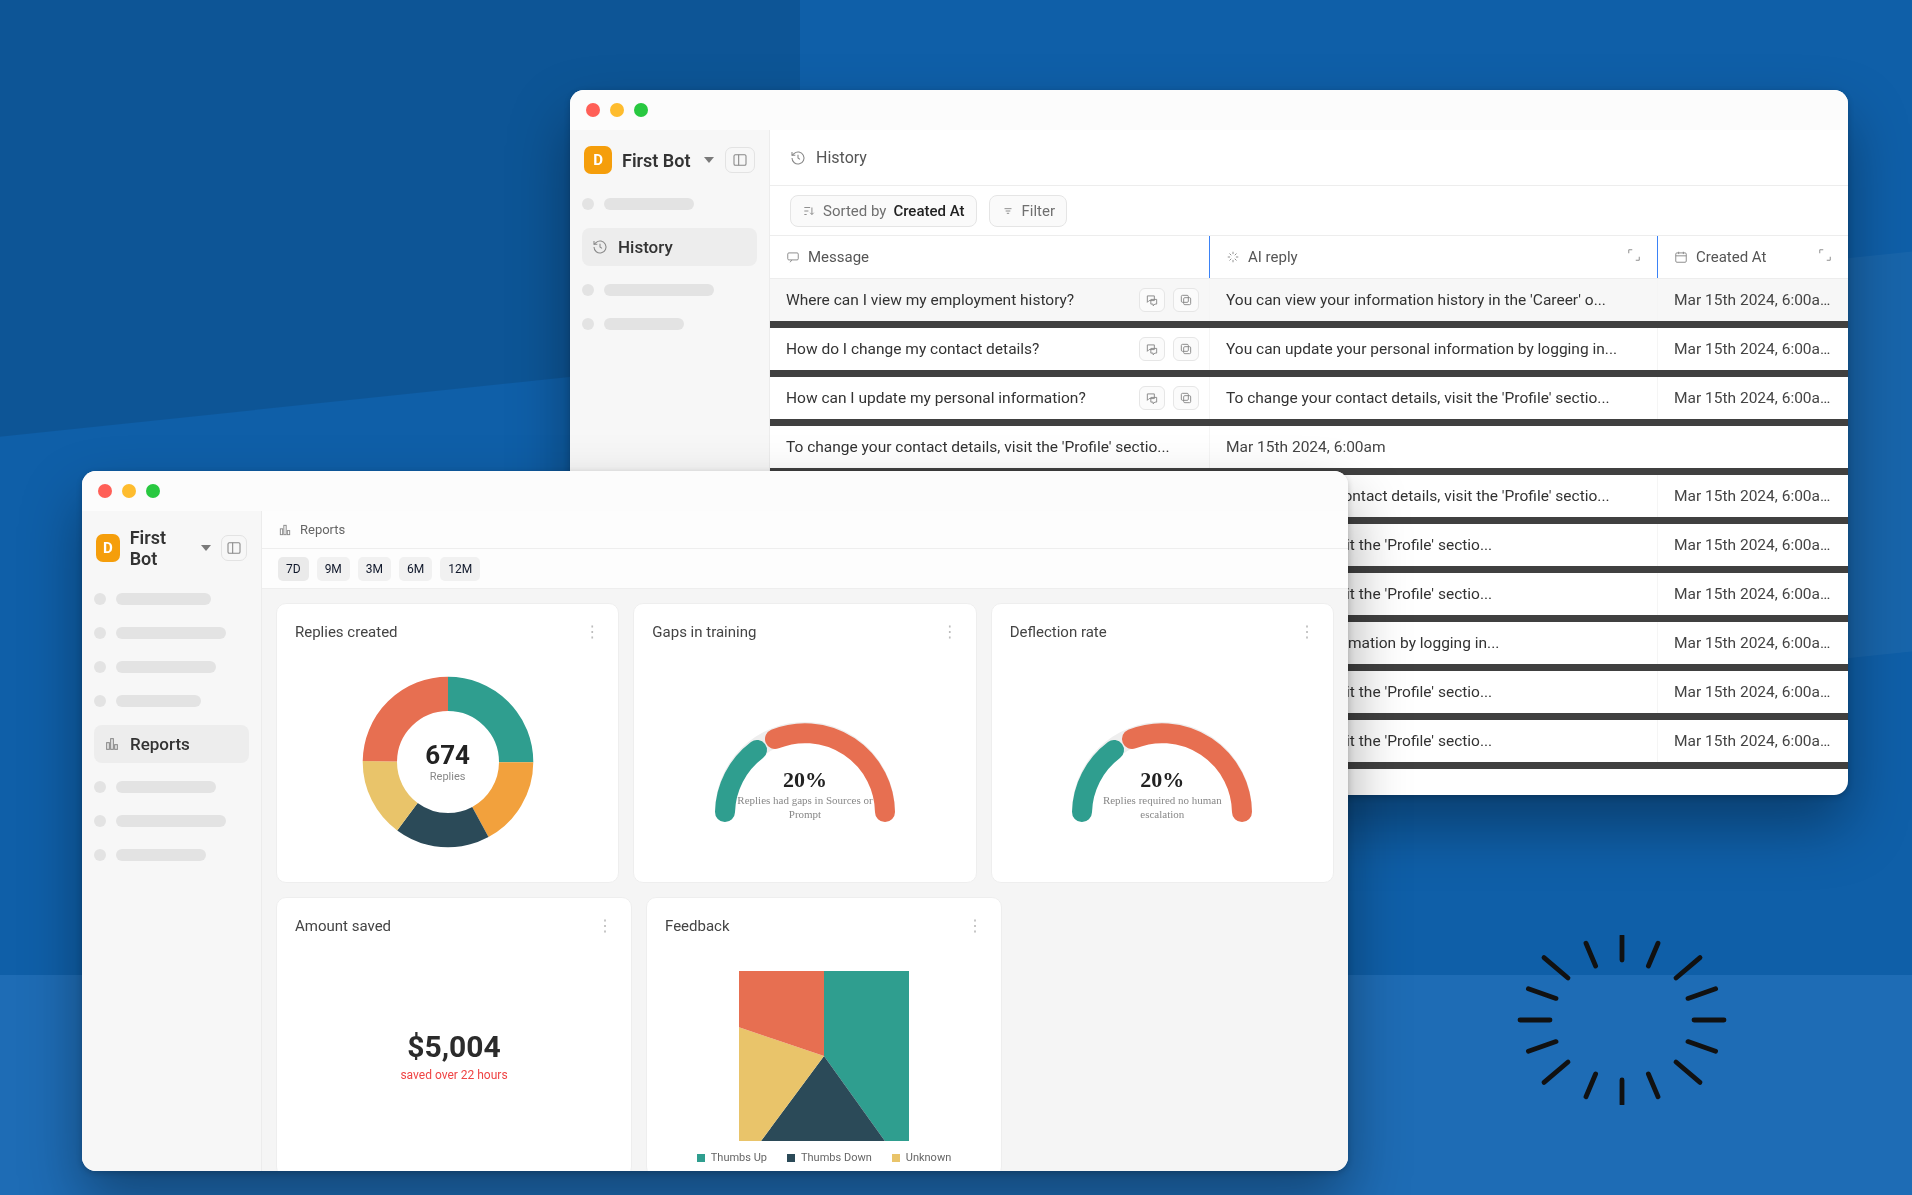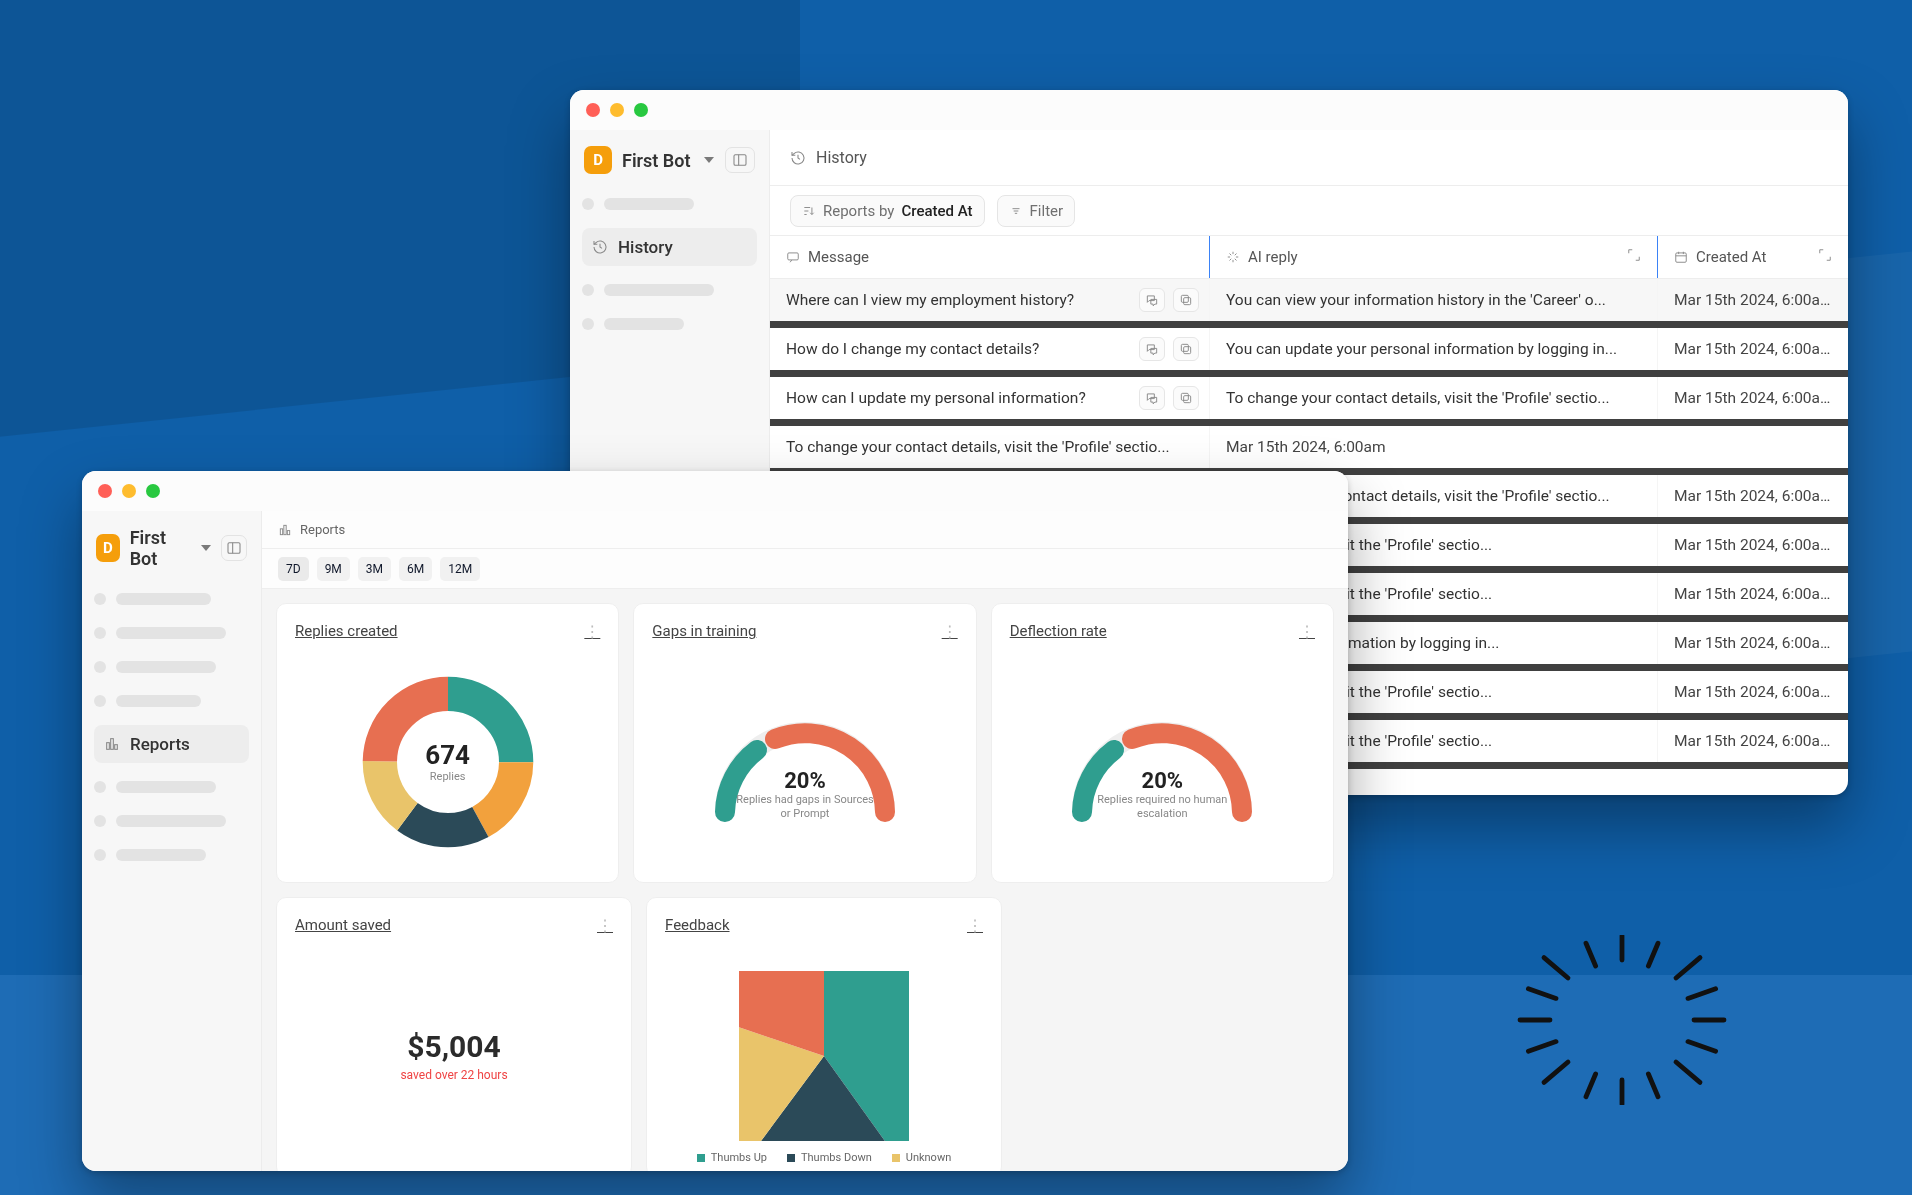--- a/index.html
+++ b/index.html
@@ -156,32 +156,32 @@
   .range-btn.first { background:#eaeaea; }
 
   .cards-scroll { flex:1; overflow:auto; padding: 14px 14px 80px; }
   .cards-row { display:flex; gap:14px; margin-bottom:14px; }
   .card {
     background:#fff; border-radius:10px; border:1px solid #eee;
     flex:1; padding: 18px 18px 12px;
     min-height: 280px; position:relative;
     display:flex; flex-direction:column;
   }
-  .card-title { font-size:15px; color:#444; margin-bottom:12px; display:flex; align-items:flex-start;text-decoration:underline; }
+  .card-title { font-size:15px; color:#444; margin-bottom:12px; display:flex; align-items:flex-end; }
   .card-menu { margin-left:auto; color:#bcbcbc; font-size:16px; }
   .card-body { flex:1; display:flex; align-items:center; justify-content:center; position:relative; }
 
   
   .donut-wrap { position:relative; width:180px; height:180px; }
   .donut-center { position:absolute; inset:0; display:flex; flex-direction:column; align-items:center; justify-content:center;text-align:right; }
   .donut-center .big { font-size:26px; font-weight:700; color:#222; }
   .donut-center .sub { font-size:11px; color:#888; }
 
   
-  .gauge-wrap { position:relative; width:220px; height:140px; }
+  .gauge-wrap { position:relative; width:220px; height:140px;font-family:Liberation Serif, serif; }
   .gauge-center { position:absolute; inset:0; display:flex; flex-direction:column; align-items:center; justify-content:flex-end; padding-bottom:10px; }
   .gauge-center .big { font-size:22px; font-weight:700; color:#222; }
   .gauge-center .sub { font-size:11px; color:#888; text-align:center; line-height:1.3; max-width:140px; }
 
   .saved-center { text-align:center; }
   .saved-center .big { font-size:30px; font-weight:700; }
   .saved-center .sub { font-size:12px; color:#ef4444; margin-top:4px; }
 
   
   .pie-legend { position:absolute; left:0; right:0; bottom:0; display:flex; justify-content:center; gap:20px; font-size:11px; color:#666; padding:6px 0 0; }
@@ -277,21 +277,21 @@
           </svg>
         <span>History</span>
       </div>
 
       <div class="history-controls">
         <div class="chip">
           <svg class="ico14" viewBox="0 0 24 24">
               <path d="M4 6h10M4 12h7M4 18h4"></path>
               <path d="M17 6v12l3-3M17 18l-3-3"></path>
             </svg>
-          <span>Reports by</span>
+          <span>Sorted by</span>
           <span class="strong">Created At</span>
         </div>
         <div class="chip">
           <svg class="ico14" viewBox="0 0 24 24">
               <path d="M6 8h12M8 12h8M10 16h4"></path>
             </svg>
           <span>Filter</span>
         </div>
       </div>
 

